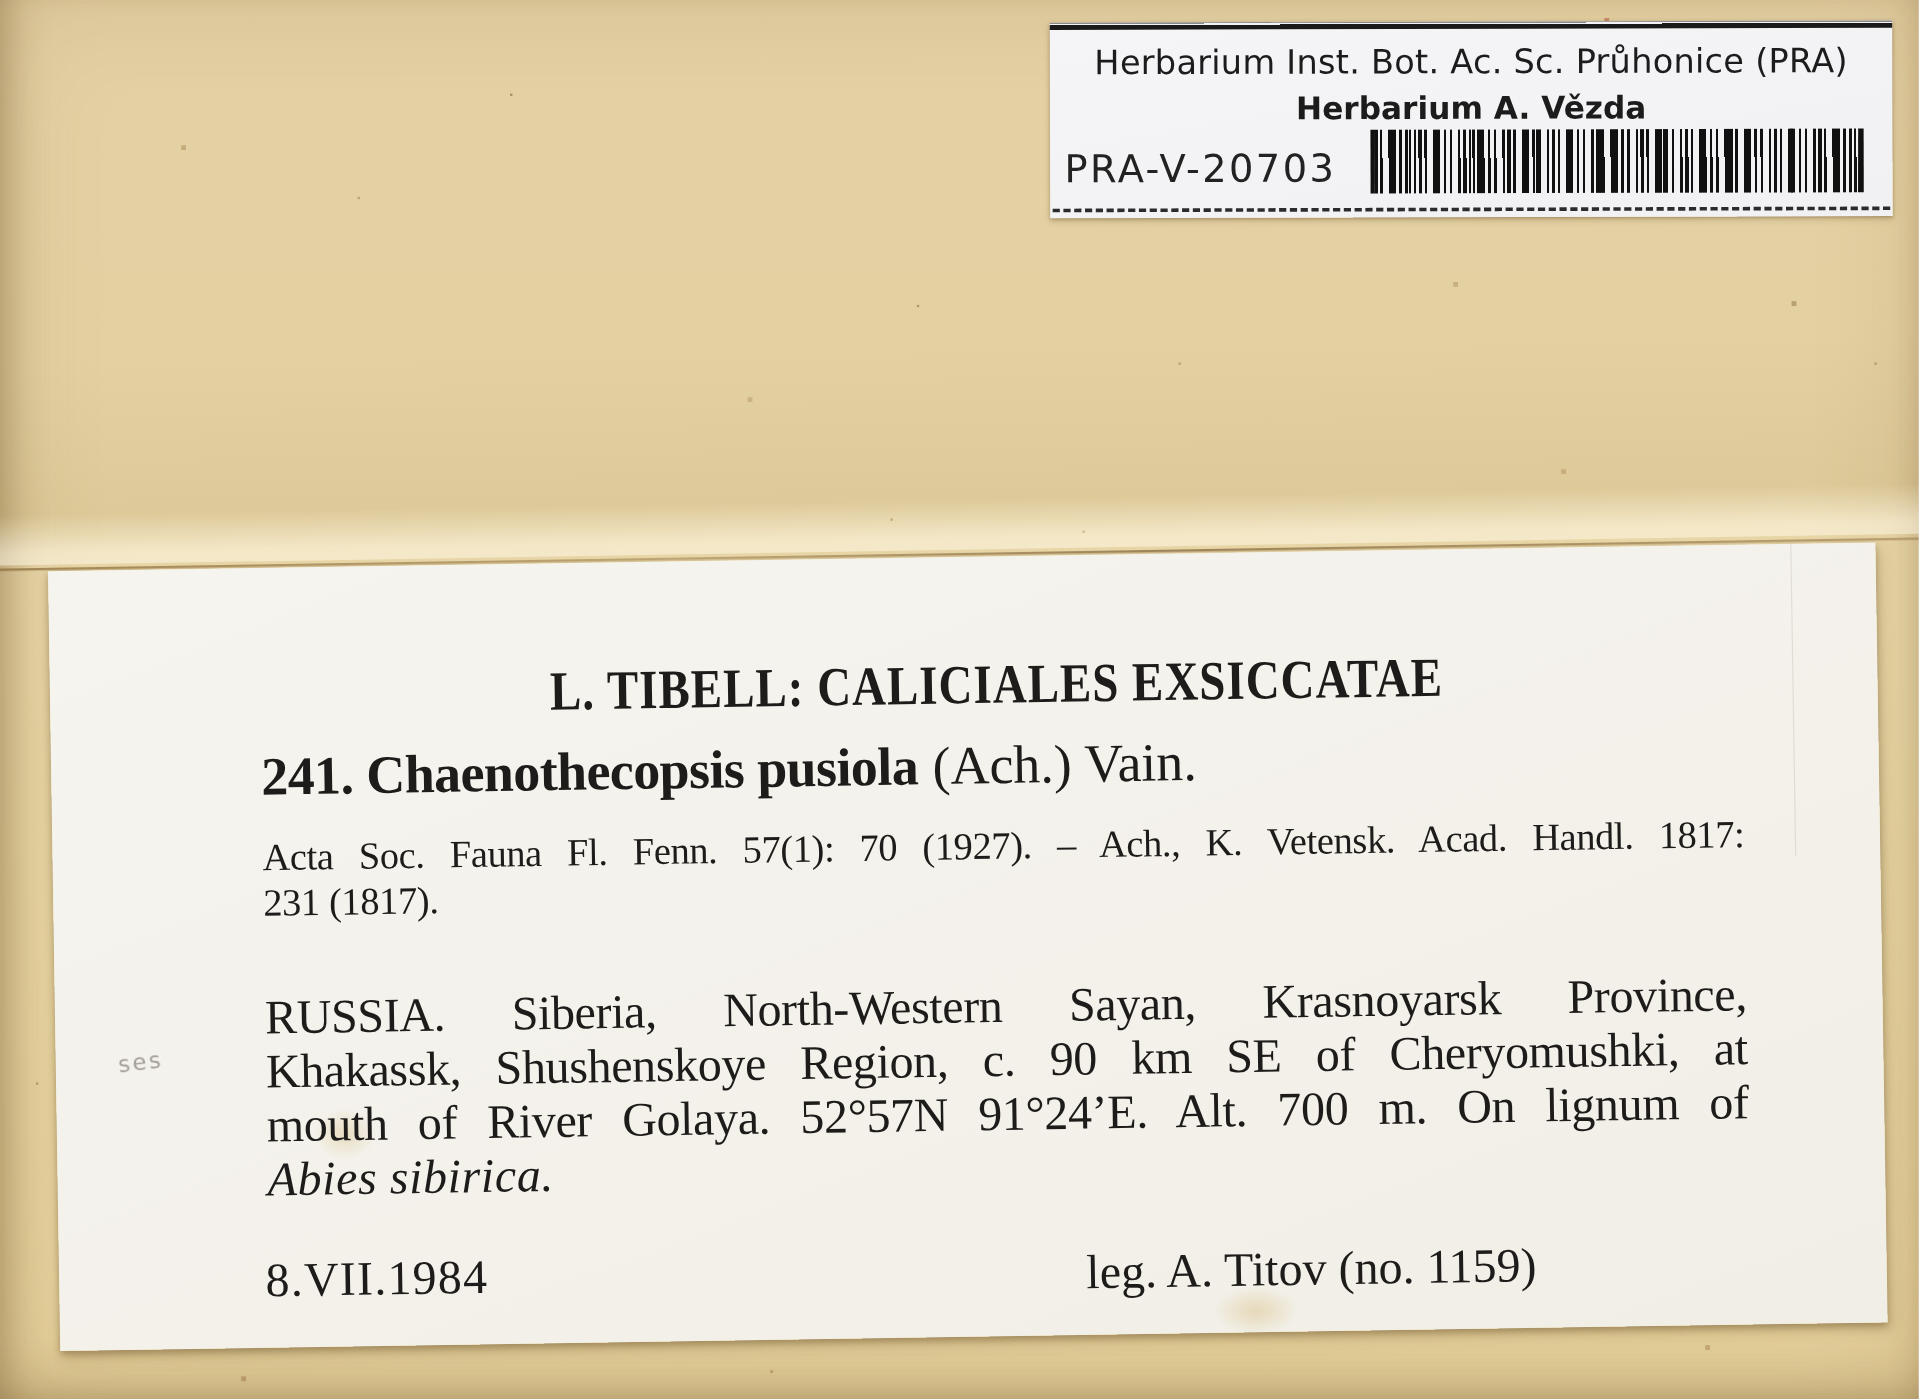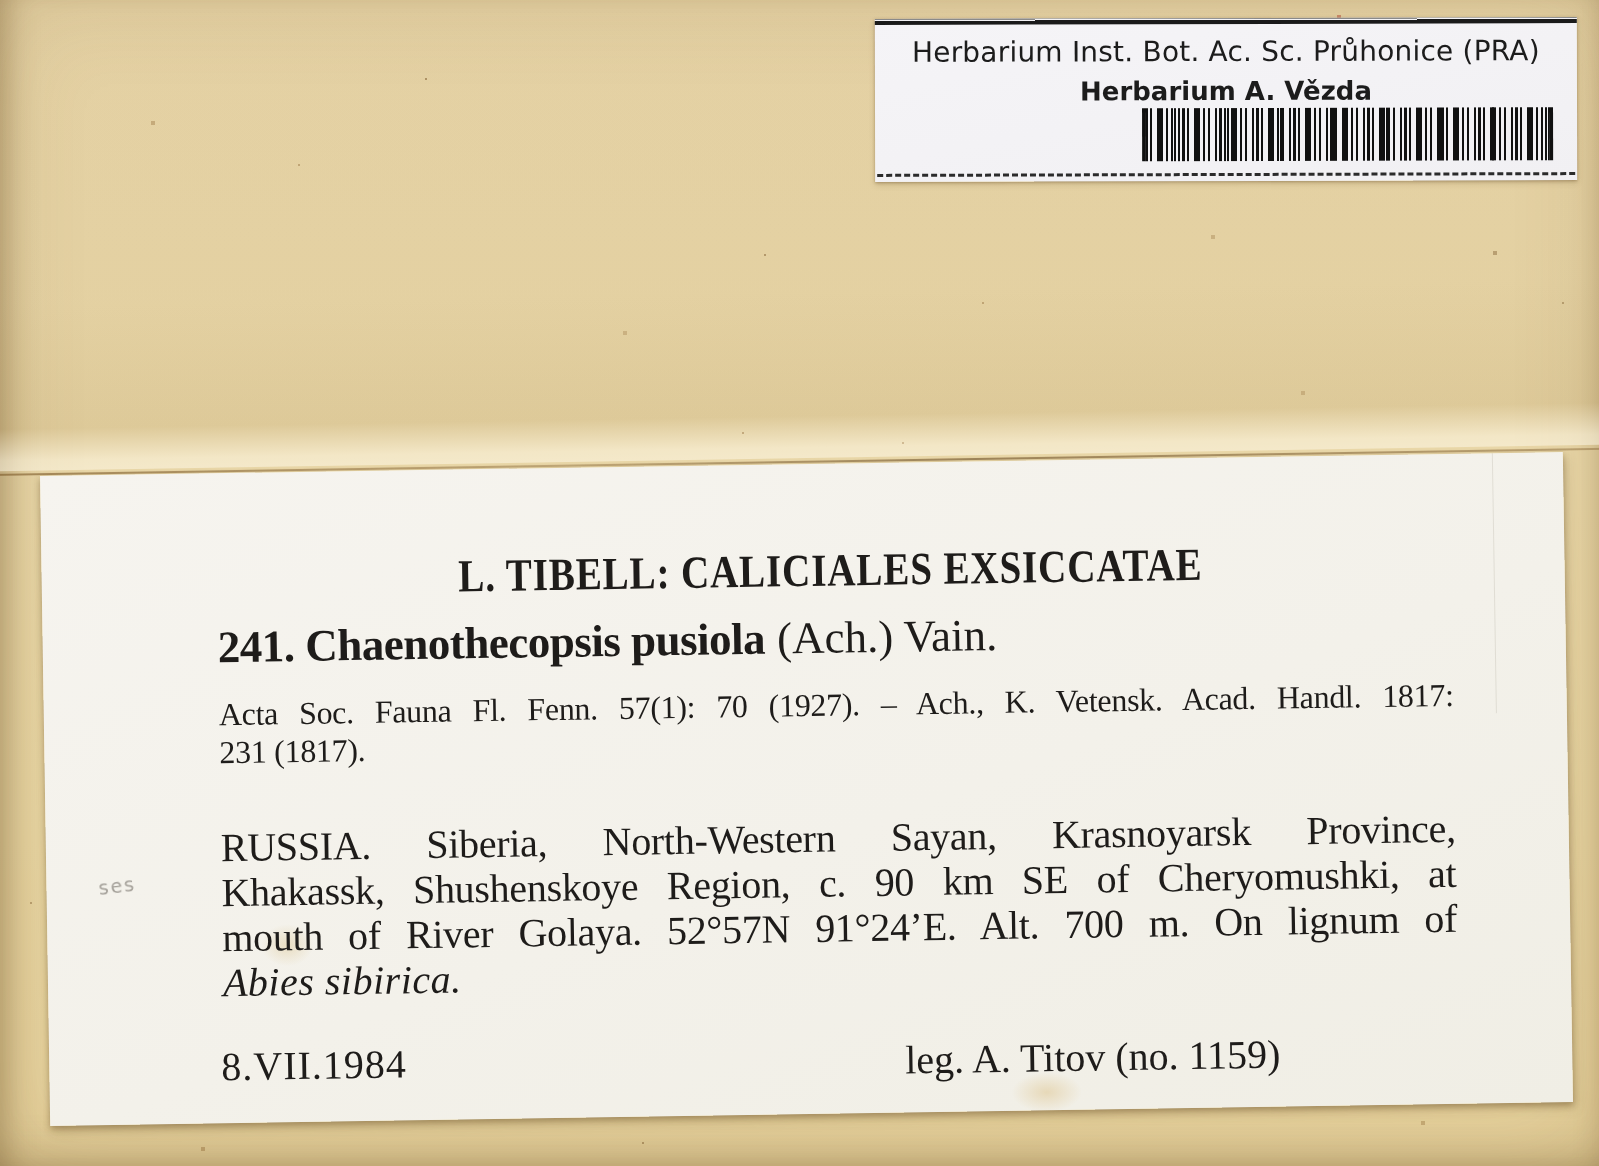--- a/index.html
+++ b/index.html
@@ -96,20 +96,21 @@
 
 <div class="scene">
 
   <div class="fold-shade"></div>
   <div class="speckles"></div>
 
   <div class="ann-label">
     <div class="toprule"></div>
     <div class="ann-line1">Herbarium Inst. Bot. Ac. Sc. Průhonice (PRA)</div>
     <div class="ann-line2">Herbarium A. Vězda</div>
+    <span class="acc">PRA-V-20703</span>
     <span class="barcode"></span>
     <div class="dashrule"></div>
   </div>
 
   <div class="main-label">
     <div class="label-crease"></div>
     <div class="stain"></div>
     <div class="stain2"></div>
 
     <div class="title">

